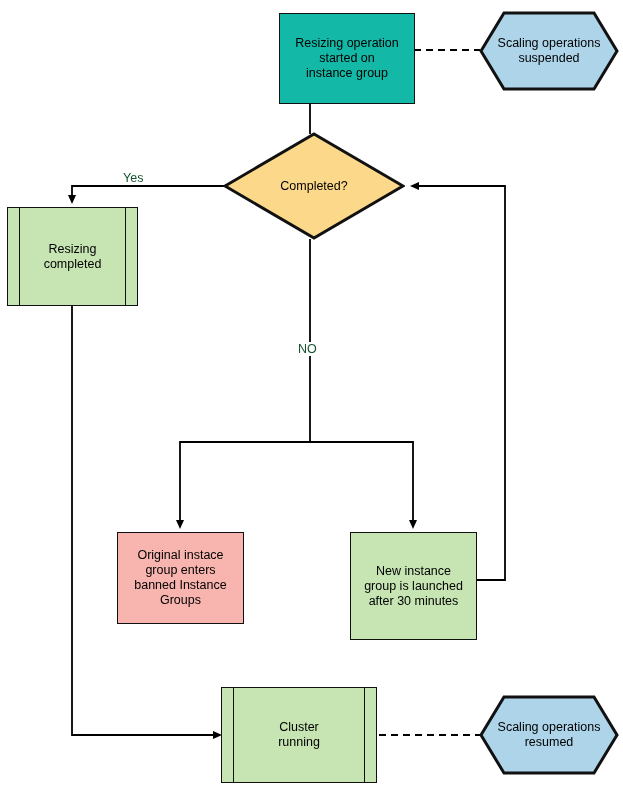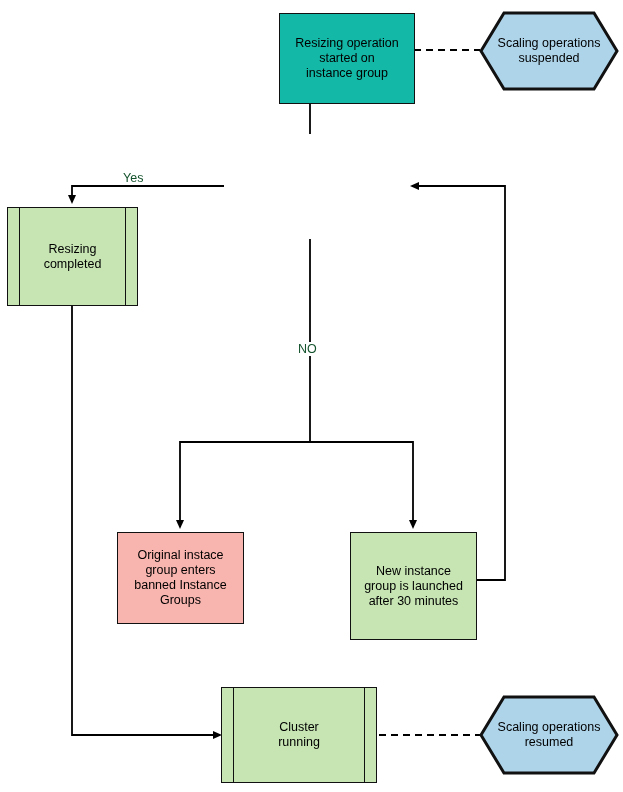--- a/index.html
+++ b/index.html
@@ -124,20 +124,26 @@
   </div>
 
   <div class="node hexagon" style="left:479px; top:11px; width:140px; height:80px;">
     <svg class="shape-svg" viewBox="0 0 140 80" preserveAspectRatio="none">
       <polygon points="25,2 115,2 138,40 115,78 25,78 2,40" fill="#aed4ea" stroke="#111111" stroke-width="3"></polygon>
     </svg>
     <span class="node-label shape-text">Scaling operations
 suspended</span>
   </div>
 
+  <div class="node diamond" style="left:223px; top:132px; width:182px; height:108px;">
+    <svg class="shape-svg" viewBox="0 0 182 108" preserveAspectRatio="none">
+      <polygon points="91,2 180,54 91,106 2,54" fill="#fcd98a" stroke="#111111" stroke-width="3"></polygon>
+    </svg>
+    <span class="node-label shape-text">Completed?</span>
+  </div>
 
   <div class="node rect" style="left:117px; top:532px; width:127px; height:92px; background:#f8b4ae;">
     <span class="node-label">Original instace
 group enters
 banned Instance
 Groups</span>
   </div>
 
   <div class="node rect predef" style="left:7px; top:207px; width:131px; height:99px; background:#c6e5b3;">
     <span class="node-label">Resizing

